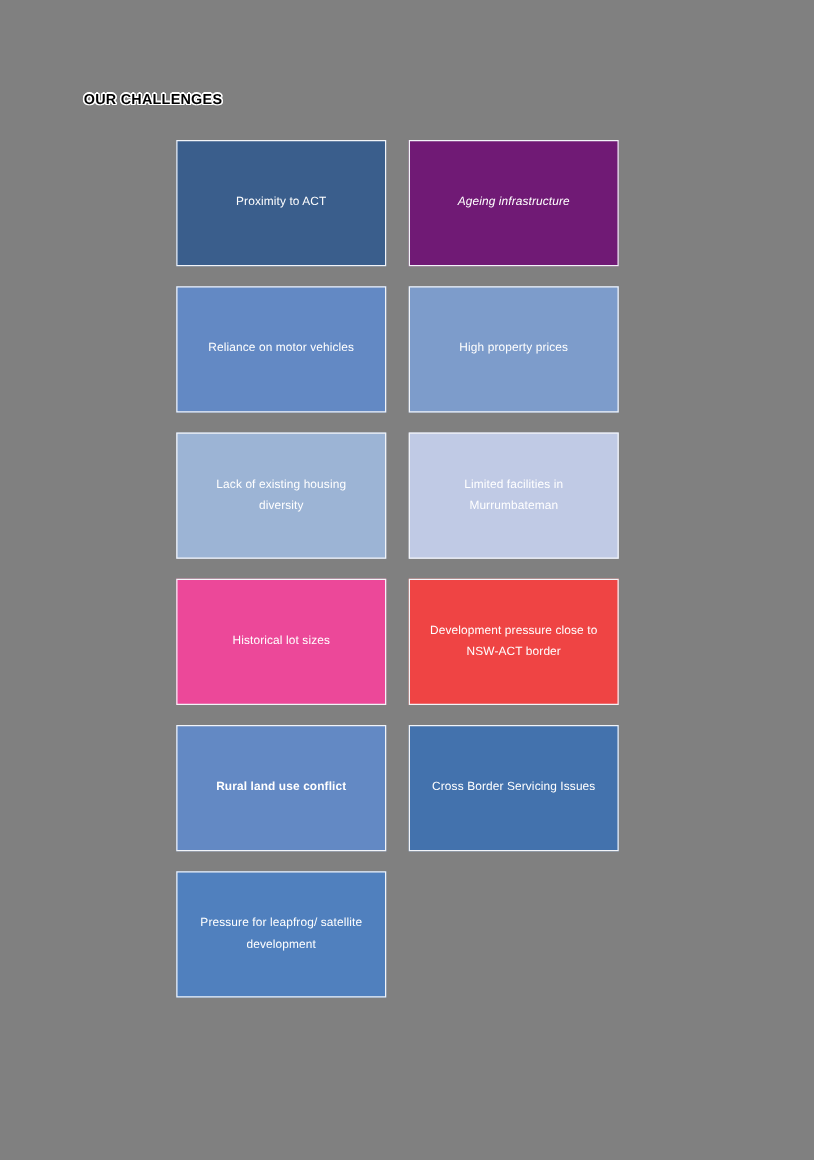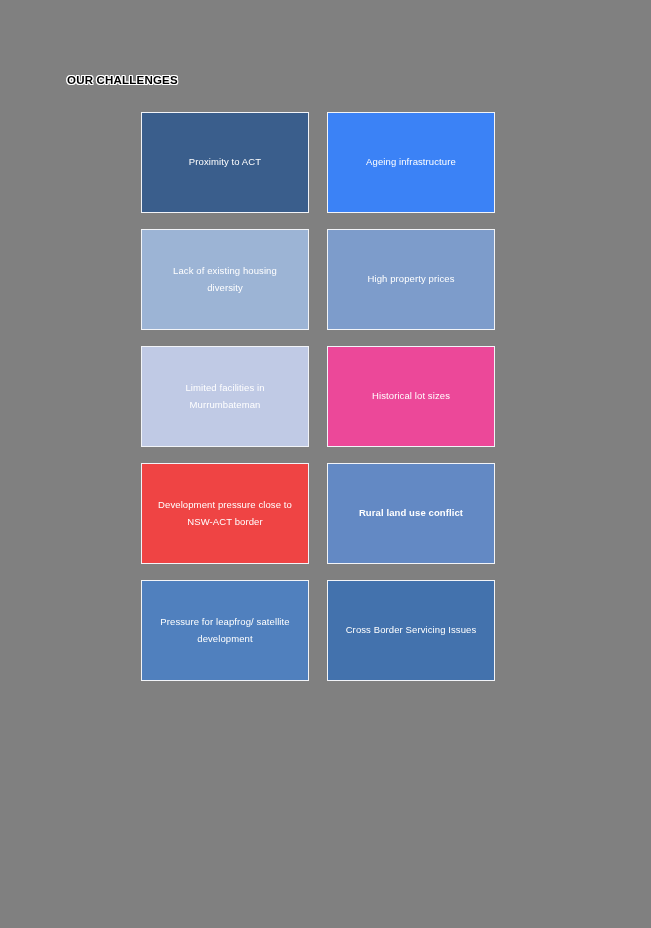--- a/index.html
+++ b/index.html
@@ -65,50 +65,53 @@
 
 <div id="page-title">OUR CHALLENGES</div>
 
 <div id="challenge-grid">
 
   <div class="challenge-card" style="background-color: rgb(58, 94, 140);">
     <span class="challenge-card-label">Proximity to ACT</span>
   </div>
 
 
-  <div class="challenge-card" style="background-color: #3b82f6;">
+  <div class="challenge-card" style="background-color: #701a75; font-style: italic;">
     <span class="challenge-card-label">Ageing infrastructure</span>
   </div>
 
-
-  <div class="challenge-card" style="background-color: rgb(156, 180, 213);">
-    <span class="challenge-card-label">Lack of existing housing diversity</span>
+  <div class="challenge-card" style="background-color: rgb(99, 137, 196);">
+    <span class="challenge-card-label">Reliance on motor vehicles</span>
   </div>
 
   <div class="challenge-card" style="background-color: rgb(125, 156, 203);">
     <span class="challenge-card-label">High property prices</span>
+  </div>
+
+  <div class="challenge-card" style="background-color: rgb(156, 180, 213);">
+    <span class="challenge-card-label">Lack of existing housing diversity</span>
   </div>
 
   <div class="challenge-card" style="background-color: rgb(192, 202, 229);">
     <span class="challenge-card-label">Limited facilities in Murrumbateman</span>
   </div>
 
   <div class="challenge-card" style="background-color: #ec4899;">
     <span class="challenge-card-label">Historical lot sizes</span>
   </div>
 
   <div class="challenge-card" style="background-color: #ef4444;">
     <span class="challenge-card-label">Development pressure close to NSW-ACT border</span>
   </div>
 
   <div class="challenge-card" style="background-color: rgb(99, 137, 196); font-weight: bold;">
     <span class="challenge-card-label">Rural land use conflict</span>
   </div>
 
+  <div class="challenge-card" style="background-color: rgb(67, 114, 173);">
+    <span class="challenge-card-label">Cross Border Servicing Issues</span>
+  </div>
+
   <div class="challenge-card" style="background-color: rgb(80, 128, 190);">
     <span class="challenge-card-label">Pressure for leapfrog/ satellite development</span>
-  </div>
-
-  <div class="challenge-card" style="background-color: rgb(67, 114, 173);">
-    <span class="challenge-card-label">Cross Border Servicing Issues</span>
   </div>
 
 </div>
 
 </body></html>

